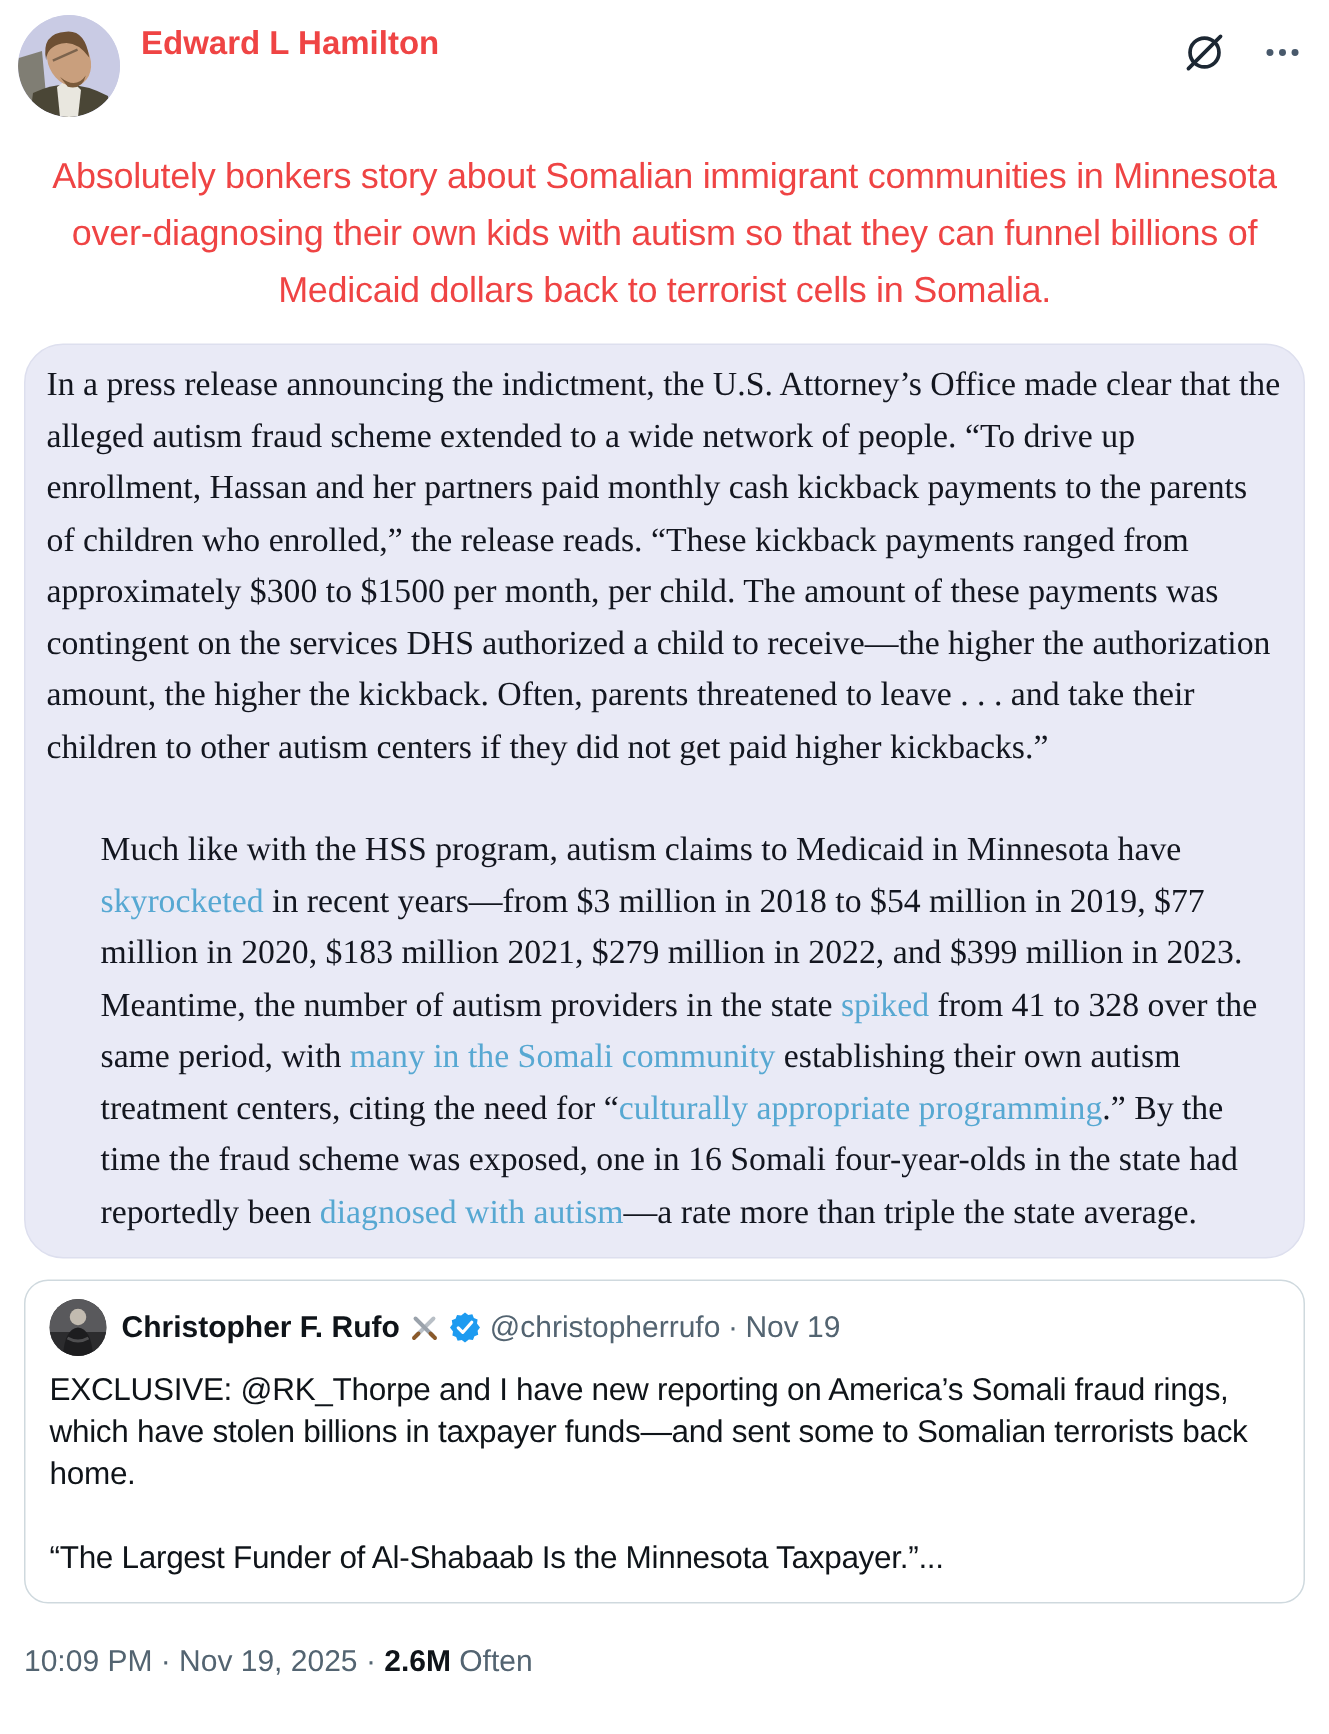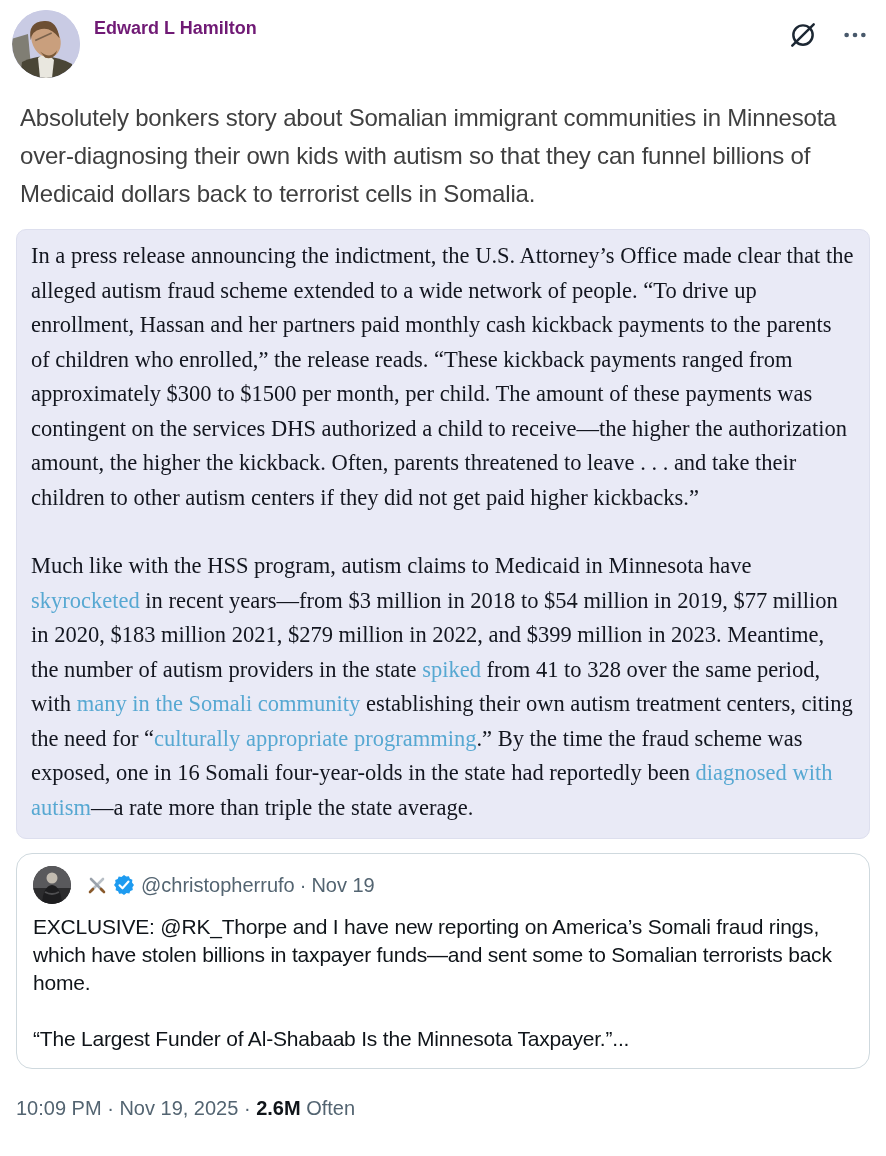--- a/index.html
+++ b/index.html
@@ -12,41 +12,41 @@
   .page { width: 886px; height: 1156px; position: relative; }
 
   
   .tweet-header { display: flex; align-items: flex-start; padding: 10px 18px 0 12px; }
   .avatar {
     width: 68px; height: 68px; border-radius: 50%;
     overflow: hidden; flex: none; cursor: pointer; background: #c9cbe4;
   }
   .avatar svg, .q-avatar svg { display: block; width: 100%; height: 100%; }
   .names { margin-left: 14px; padding-top: 4px; }
-  .display-name { font-size: 18px; font-weight: 700; line-height: 29px; color: #701a75; cursor: pointer; }
+  .display-name { font-size: 22px; font-weight: 700; line-height: 29px; color: #ef4444; cursor: pointer; }
   .handle { font-size: 20px; color: #536471; line-height: 27px; cursor: pointer; }
   .actions { margin-left: auto; display: flex; align-items: center; gap: 24px; padding-top: 10px; }
   .icon-btn { background: none; border: none; cursor: pointer; padding: 0; line-height: 0; }
 
   
   .tweet-text {
     padding: 0 20px; margin-top: 21px;
-    font-size: 24px; line-height: 38px; letter-spacing: -0.2px; color: #404040;
+    font-size: 24px; line-height: 38px; letter-spacing: -0.2px; color: #ef4444; text-align: center;
   }
 
   
   .article-image {
     margin: 16px 16px 0; background: #e9eaf6;
-    border: 1px solid #dddfee; border-radius: 10px;
+    border: 1px solid #dddfee; border-radius: 26px;
     padding: 9px 14px 13px;
     font-family: "Liberation Serif", serif;
     font-size: 22.5px; line-height: 34.5px; color: #13161f;
     cursor: pointer;
   }
-  .article-image p + p { margin-top: 34px; }
+  .article-image p + p { margin-top: 34px; margin-left: 36px; }
   .article-link { color: #57a8d2; }
 
   
   .quote-card {
     margin: 14px 16px 0; border: 1px solid #cfd9de; border-radius: 16px;
     padding: 12px 16px 15px; cursor: pointer; background: #ffffff;
   }
   .quote-header { display: flex; align-items: center; }
   .q-avatar {
     width: 38px; height: 38px; border-radius: 50%;
@@ -135,20 +135,21 @@
             </defs>
           <g clip-path="url(#av2)">
             <rect width="38" height="38" fill="#59595c"></rect>
             <rect y="22" width="38" height="16" fill="#2c2c2e"></rect>
             <circle cx="19" cy="12" r="5.5" fill="#c2bbb0"></circle>
             <path d="M9 38 Q10 20 19 19 Q28 20 29 38 Z" fill="#1d1d1f"></path>
             <path d="M12 26 Q19 30 26 26" stroke="#4e4e50" stroke-width="2" fill="none"></path>
           </g>
         </svg>
       </div>
+      <span class="q-name">Christopher F. Rufo</span>
       <span class="q-swords">
         <svg width="22" height="22" viewBox="0 0 22 22" xmlns="http://www.w3.org/2000/svg">
           <line x1="5.5" y1="16.5" x2="17" y2="5" stroke="#b8bfc6" stroke-width="2.6" stroke-linecap="round"></line>
           <line x1="16.5" y1="16.5" x2="5" y2="5" stroke="#9aa2ab" stroke-width="2.6" stroke-linecap="round"></line>
           <line x1="4" y1="18" x2="7" y2="15" stroke="#8a5a2b" stroke-width="2.6" stroke-linecap="round"></line>
           <line x1="18" y1="18" x2="15" y2="15" stroke="#8a5a2b" stroke-width="2.6" stroke-linecap="round"></line>
         </svg>
       </span>
       <span class="q-badge">
         <svg width="22" height="22" viewBox="0 0 22 22" xmlns="http://www.w3.org/2000/svg">

